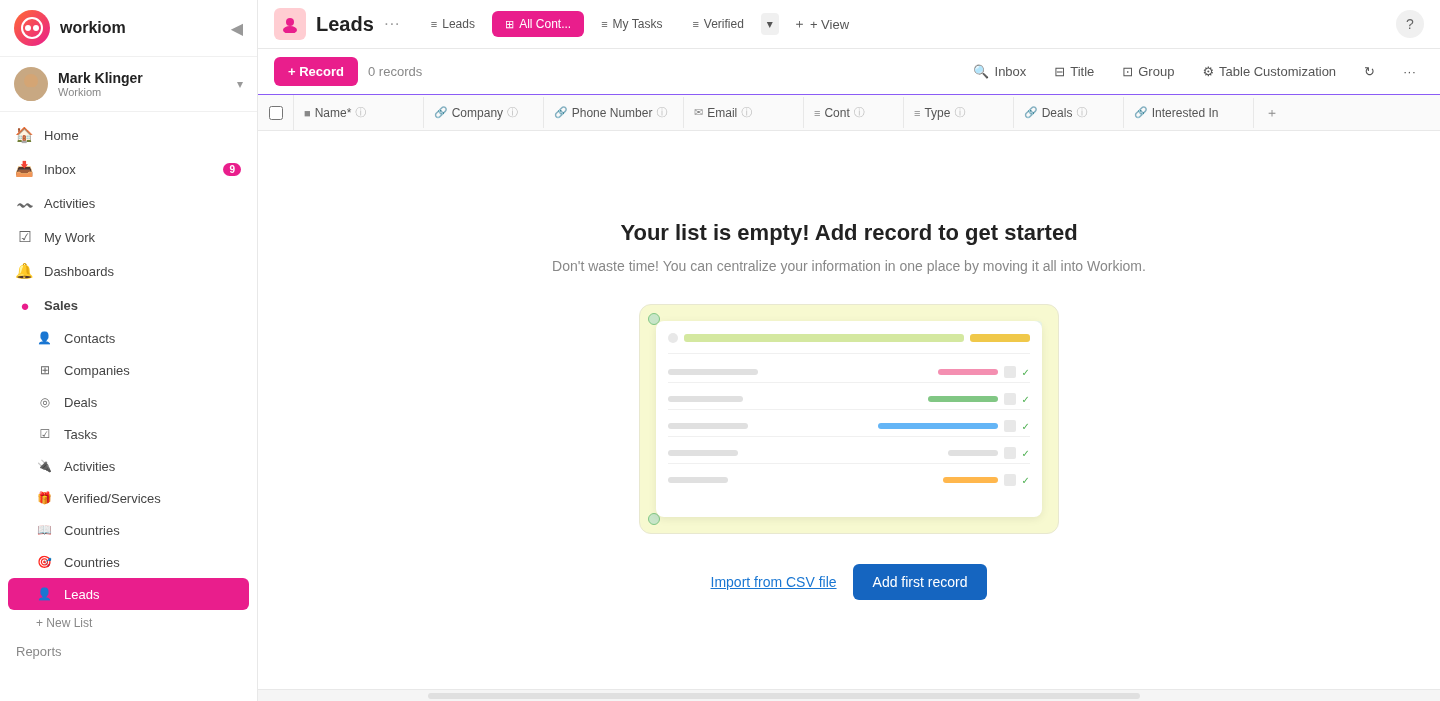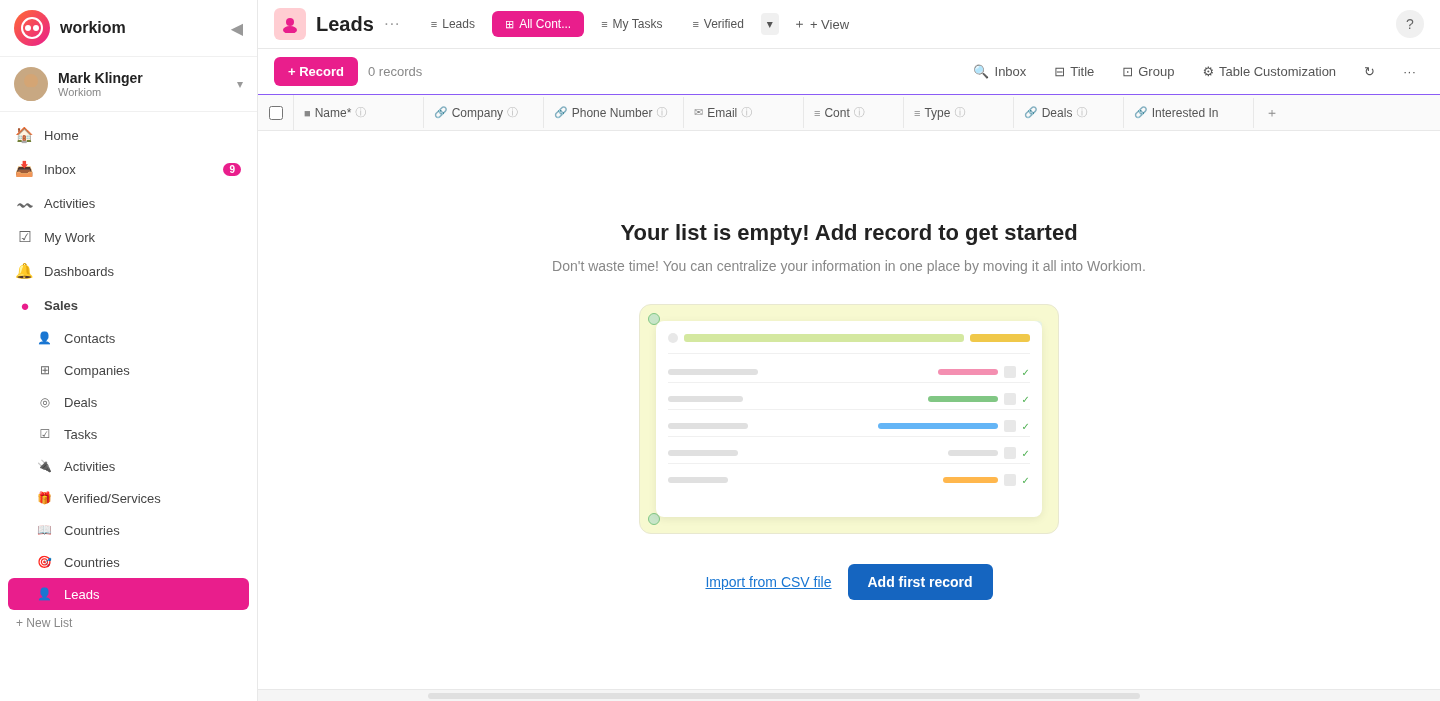--- a/index.html
+++ b/index.html
@@ -18,21 +18,21 @@
     .sidebar-user-name { font-weight: 600; font-size: 14px; color: #222; }
     .sidebar-user-company { font-size: 11px; color: #888; }
     .sidebar-user-chevron { color: #999; font-size: 12px; }
 
     .sidebar-nav { flex: 1; overflow-y: auto; padding: 6px 0; }
     .nav-item { display: flex; align-items: center; padding: 8px 16px; gap: 10px; cursor: pointer; color: #444; font-size: 13px; border-radius: 0; position: relative; }
     .nav-icon { width: 18px; height: 18px; display: flex; align-items: center; justify-content: center; font-size: 15px; color: #666; flex-shrink: 0; }
     .nav-badge { background: #e91e8c; color: white; border-radius: 10px; padding: 1px 6px; font-size: 10px; font-weight: 700; margin-left: auto; }
     .nav-sub-item { display: flex; align-items: center; padding: 7px 16px 7px 36px; gap: 10px; cursor: pointer; color: #444; font-size: 13px; }
     .nav-sub-item.active { background: #e91e8c; color: white; border-radius: 6px; margin: 0 8px; padding-left: 28px; }
-    .new-list-btn { padding: 6px 16px 6px 16px; color: #888; font-size: 12px; cursor: pointer; display: flex; align-items: center; gap: 4px; }
+    .new-list-btn { padding: 6px 16px 6px 36px; color: #888; font-size: 12px; cursor: pointer; display: flex; align-items: center; gap: 4px; }
     .nav-reports { padding: 8px 16px; color: #888; font-size: 13px; cursor: pointer; }
 
     
     .main { flex: 1; display: flex; flex-direction: column; overflow: hidden; }
 
     
     .topbar { display: flex; align-items: center; padding: 8px 16px; border-bottom: 1px solid #e8e8e8; gap: 10px; }
     .topbar-icon { width: 32px; height: 32px; background: #ffcdd2; border-radius: 6px; display: flex; align-items: center; justify-content: center; color: #e91e8c; flex-shrink: 0; }
     .topbar-title { font-weight: 700; font-size: 20px; color: #222; }
     .topbar-more { color: #999; cursor: pointer; font-size: 16px; margin-right: 8px; }
@@ -78,21 +78,21 @@
     .illus-row-bar.yellow { background: #ffb74d; width: 55px; }
     .illus-row-spacer { flex: 1; }
     .illus-row-icon { width: 12px; height: 12px; border-radius: 2px; background: #e8e8e8; }
     .illus-row-check { color: #4caf50; font-size: 10px; }
     .illus-dot-tl { position: absolute; top: 8px; left: 8px; width: 12px; height: 12px; border-radius: 50%; background: #c8e6c9; border: 1.5px solid #81c784; }
     .illus-dot-br { position: absolute; bottom: 8px; left: 8px; width: 12px; height: 12px; border-radius: 50%; background: #c8e6c9; border: 1.5px solid #81c784; }
     .illus-badge-tr { position: absolute; top: 16px; right: 16px; background: #e8f5e9; color: #388e3c; font-size: 9px; padding: 2px 6px; border-radius: 4px; font-weight: 600; }
 
     .empty-actions { display: flex; align-items: center; gap: 16px; }
     .import-link { color: #1976d2; text-decoration: underline; cursor: pointer; font-size: 14px; }
-    .add-first-btn { background: #1565c0; color: white; border: none; border-radius: 6px; padding: 10px 20px; font-size: 14px; font-weight: 700; cursor: pointer; }
+    .add-first-btn { background: #1565c0; color: white; border: none; border-radius: 6px; padding: 10px 20px; font-size: 14px; font-weight: 400; cursor: pointer; }
 
     
     .bottom-bar { height: 12px; background: #f5f5f5; border-top: 1px solid #e8e8e8; position: relative; }
     .scrollbar-track { position: absolute; bottom: 2px; left: 170px; right: 300px; height: 6px; background: #e0e0e0; border-radius: 3px; }
 
     input[type="checkbox"] { width: 14px; height: 14px; cursor: pointer; }
   </style>
 </head>
 <body>
 
@@ -184,20 +184,23 @@
     </div>
     <div class="nav-sub-item active">
       <span class="nav-icon" style="font-size:12px;">👤</span>
       <span>Leads</span>
     </div>
 
     <div class="new-list-btn">
       <span>+ New List</span>
     </div>
 
+    <div class="nav-reports">
+      <span>Reports</span>
+    </div>
   </nav>
 </div>
 
 <div class="main">
 
   <div class="topbar">
     <div class="topbar-icon">
       <svg width="18" height="18" viewBox="0 0 18 18">
           <circle cx="9" cy="7" r="4" fill="#e91e8c"></circle>
           <ellipse cx="9" cy="15" rx="7" ry="4" fill="#e91e8c"></ellipse>

